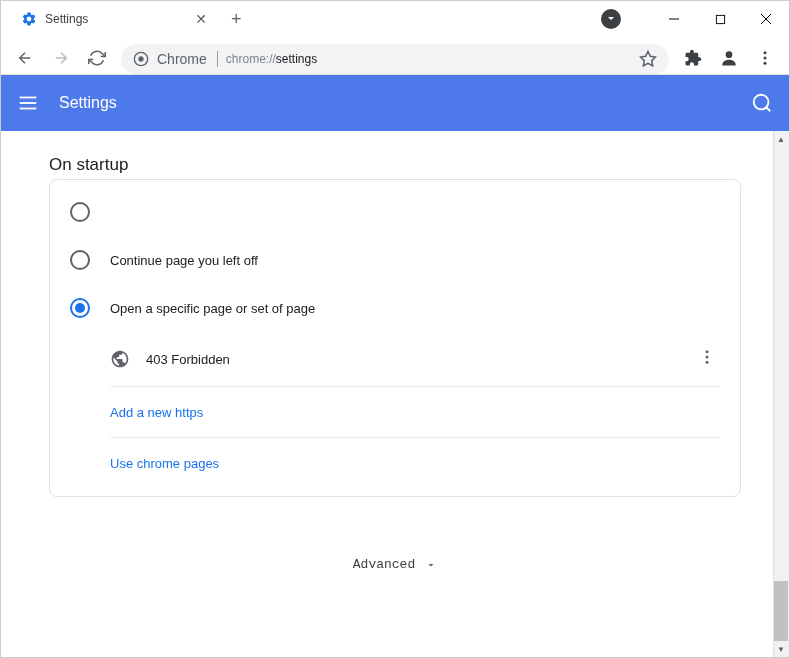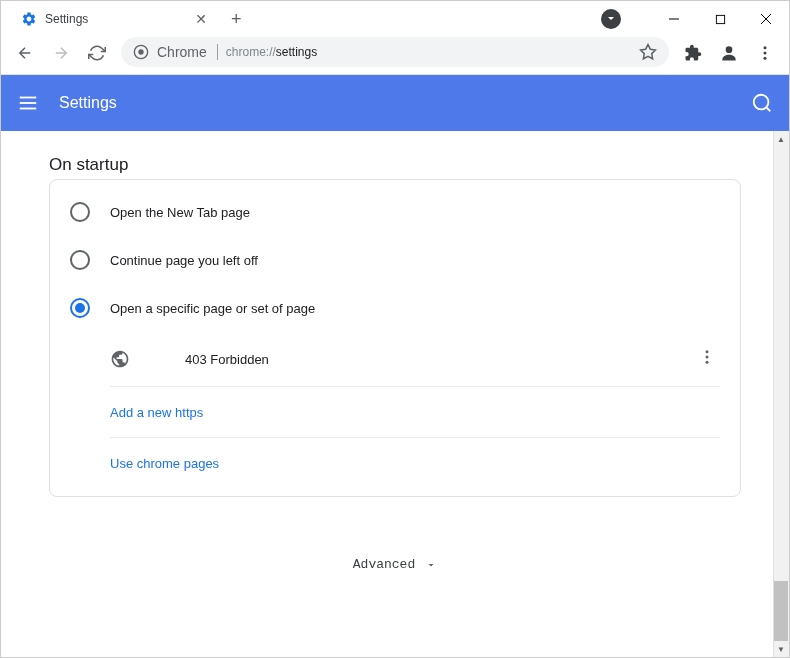--- a/index.html
+++ b/index.html
@@ -15,21 +15,21 @@
     .tab-icon { width: 16px; height: 16px; color: #1a73e8; }
     .tab-title { font-size: 12px; color: #3c4043; flex: 1; }
     .tab-close { color: #5f6368; cursor: pointer; font-size: 14px; }
     .newtab { margin-left: 12px; color: #5f6368; font-size: 18px; cursor: pointer; }
     .window-controls { margin-left: auto; display: flex; align-items: center; gap: 0; }
     .incognito { width: 20px; height: 20px; background: #3c4043; border-radius: 50%; margin-right: 30px; display: flex; align-items: center; justify-content: center; }
     .incognito svg { width: 12px; height: 12px; fill: #fff; }
     .wc { width: 46px; height: 32px; display: flex; align-items: center; justify-content: center; color: #000; }
 
     
-    .addressbar { height: 38px; background: #fff; display: flex; align-items: flex-start; padding: 0 8px; gap: 4px; border-bottom: 1px solid #e0e0e0; position: relative; z-index: 2; }
+    .addressbar { height: 38px; background: #fff; display: flex; align-items: flex-end; padding: 0 8px; gap: 4px; border-bottom: 1px solid #e0e0e0; position: relative; z-index: 2; }
     .nav-btn { width: 32px; height: 32px; display: flex; align-items: center; justify-content: center; color: #5f6368; border-radius: 50%; }
     .nav-btn.disabled { color: #bdbdbd; }
     .omnibox { flex: 1; height: 30px; background: #f1f3f4; border-radius: 15px; display: flex; align-items: center; padding: 0 12px; gap: 8px; margin: 0 4px; }
     .omnibox-icon { color: #5f6368; }
     .omnibox-chip { color: #5f6368; font-size: 14px; padding-right: 10px; border-right: 1px solid #9e9e9e; }
     .omnibox-url { color: #5f6368; font-size: 12px; }
     .omnibox-url .prefix { color: #80868b; }
     .omnibox-url .path { color: #202124; }
     .star { margin-left: auto; color: #5f6368; }
     .ext-btn { width: 32px; height: 32px; display: flex; align-items: center; justify-content: center; color: #3c4043; }
@@ -45,21 +45,21 @@
     .content { padding: 24px 24px 40px; max-width: 740px; margin: 0 auto; }
     .section-title { font-size: 17px; color: #202124; margin-bottom: 4px; font-weight: 500; }
     .card { background: #fff; border: 1px solid #e0e0e0; border-radius: 8px; padding: 8px 0; }
     .radio-row { display: flex; align-items: center; padding: 14px 20px; gap: 20px; }
     .radio { width: 20px; height: 20px; border: 2px solid #5f6368; border-radius: 50%; flex-shrink: 0; position: relative; }
     .radio.selected { border-color: #1a73e8; }
     .radio.selected::after { content: ''; position: absolute; width: 10px; height: 10px; background: #1a73e8; border-radius: 50%; top: 3px; left: 3px; }
     .radio-label { font-size: 13px; color: #202124; }
     .page-row { display: flex; align-items: center; padding: 12px 20px 12px 60px; gap: 16px; }
     .globe-icon { color: #5f6368; flex-shrink: 0; }
-    .page-info { flex: 1; margin-left: 39px; }
+    .page-info { flex: 1; }
     .page-name { font-size: 13px; color: #202124; }
     .page-url { font-size: 13px; color: #5f6368; }
     .more-btn { color: #5f6368; cursor: pointer; padding: 4px; }
     .divider { height: 1px; background: #e8eaed; margin: 0 20px 0 60px; }
     .link-row { padding: 16px 20px 16px 60px; }
     .link-text { font-size: 13px; color: #1a73e8; cursor: pointer; }
     .advanced { display: flex; align-items: center; justify-content: center; gap: 10px; padding: 20px 0 10px; margin-top: 40px; }
     .advanced-text { font-size: 13px; color: #3c4043; font-family: Liberation Mono, monospace; }
     .advanced svg { color: #5f6368; }
 
@@ -169,21 +169,20 @@
       <line x1="21" y1="21" x2="16.65" y2="16.65"></line>
     </svg>
 </div>
 
 <div class="content-wrap">
   <div class="content">
     <div class="section-title">On startup</div>
     <div class="card">
       <div class="radio-row">
         <div class="radio"></div>
-        <span class="radio-label">Open the New Tab page</span>
       </div>
       <div class="radio-row">
         <div class="radio"></div>
         <span class="radio-label">Continue page you left off</span>
       </div>
       <div class="radio-row">
         <div class="radio selected"></div>
         <span class="radio-label">Open a specific page or set of page</span>
       </div>
       <div class="page-row">

